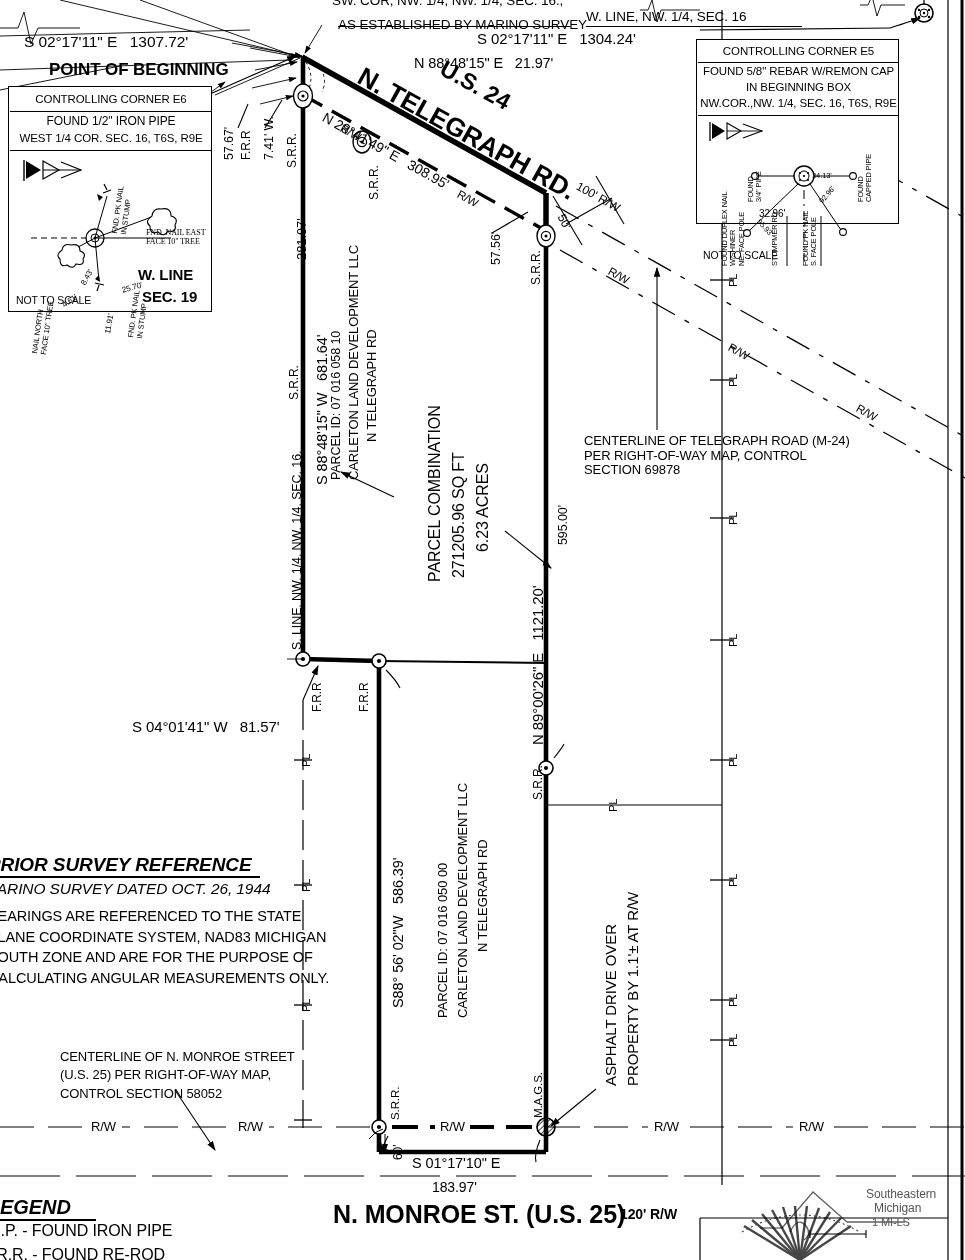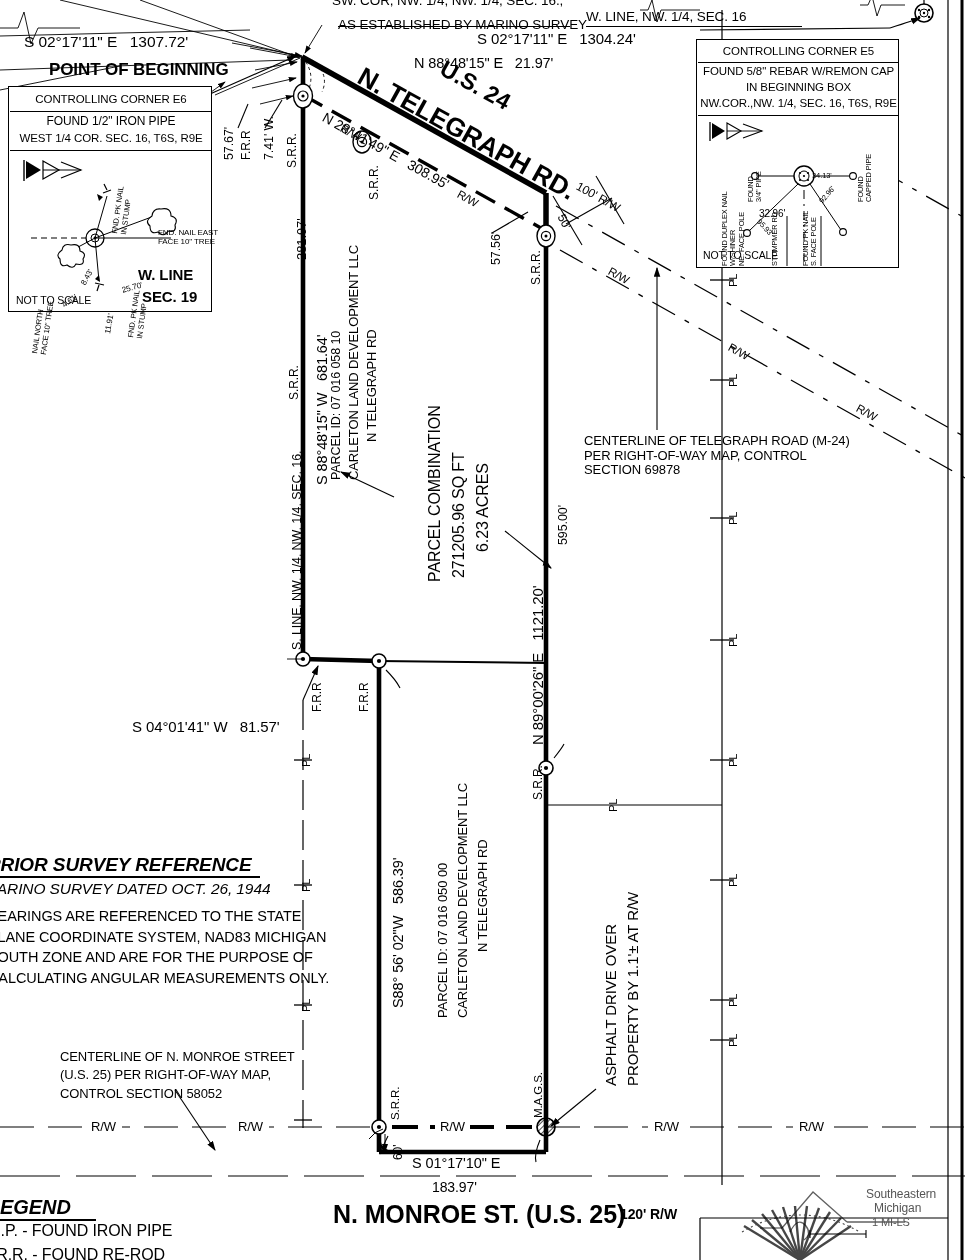--- a/index.html
+++ b/index.html
@@ -353,30 +353,30 @@
     <div class="lbl rot90" style="left:52px;top:216px;font-size:8px;transform:rotate(-36deg);">4.61'</div>
     <div class="lbl" style="left:113px;top:197px;font-size:8px;transform:rotate(-16deg);">25.70'</div>
     <div class="lbl rot90" style="left:95px;top:246px;font-size:8px;transform:rotate(-80deg);">11.91'</div>
 
     <div class="lbl" style="left:102px;top:146px;font-size:7.6px;transform:rotate(-82deg);transform-origin:0 0;">FND. PK NAIL
 IN STUMP</div>
     <div class="lbl" style="left:118px;top:250px;font-size:7.6px;transform:rotate(-82deg);transform-origin:0 0;">FND. PK NAIL
 IN STUMP</div>
     <div class="lbl" style="left:22px;top:266px;font-size:7.6px;transform:rotate(-82deg);transform-origin:0 0;">NAIL NORTH
 FACE 10" TREE</div>
-    <div class="lbl" style="left:149px;top:142px;font-size:8px;">FND. NAIL EAST
+    <div class="lbl" style="left:137px;top:142px;font-size:8px;font-family:Liberation Serif, serif;">FND. NAIL EAST
 FACE 10" TREE</div>
 
     <div class="lbl bold" style="left:129px;top:180px;font-size:15px;">W. LINE</div>
     <div class="lbl bold" style="left:133px;top:202px;font-size:15px;">SEC. 19</div>
 
     <div class="lbl" style="left:7px;top:208px;font-size:10.5px;">NOT TO SCALE</div>
   </div>
 
-  <div class="box" style="left:696px;top:39px;width:203px;height:229px;padding-left:48px;">
+  <div class="box" style="left:696px;top:39px;width:203px;height:185px;padding-left:48px;">
     <div class="lbl ctr" style="left:0;top:5px;width:203px;font-size:11.5px;">CONTROLLING CORNER E5</div>
     <div class="hr" style="left:1px;top:22px;width:200px;"></div>
     <div class="lbl ctr" style="left:0;top:25px;width:203px;font-size:11.5px;">FOUND 5/8" REBAR W/REMON CAP</div>
     <div class="lbl ctr" style="left:0;top:41px;width:203px;font-size:11.5px;">IN BEGINNING BOX</div>
     <div class="lbl ctr" style="left:0;top:57px;width:203px;font-size:11.5px;">NW.COR.,NW. 1/4, SEC. 16, T6S, R9E</div>
     <div class="hr" style="left:1px;top:75px;width:200px;"></div>
 
     <svg width="64" height="28" style="position:absolute;left:9px;top:78px;">
       <path d="M4,4 L4,23" stroke="#000" stroke-width="1.3" fill="none"></path>
       <path d="M6,5 L19,13 L6,21 z" fill="#000"></path>

